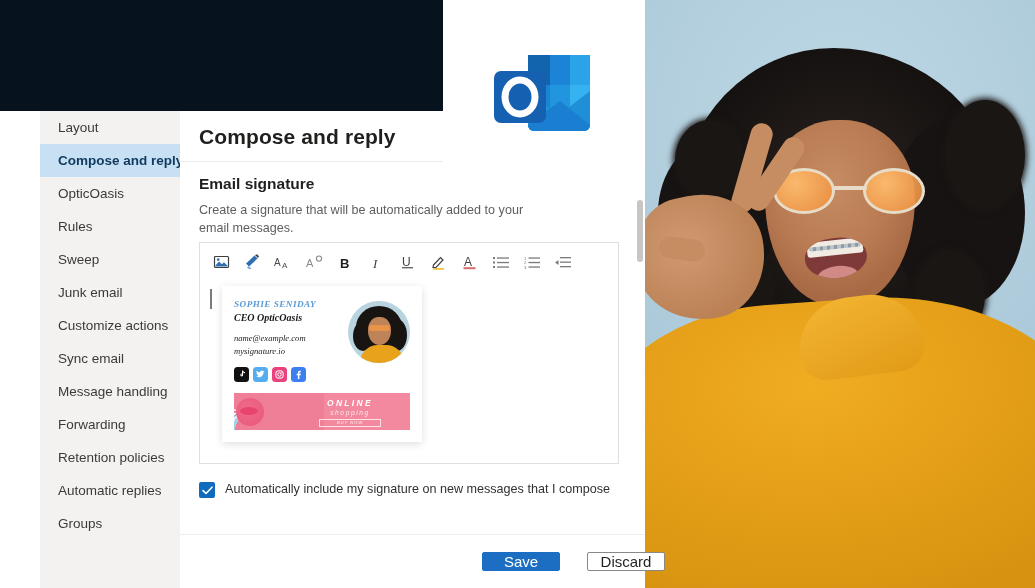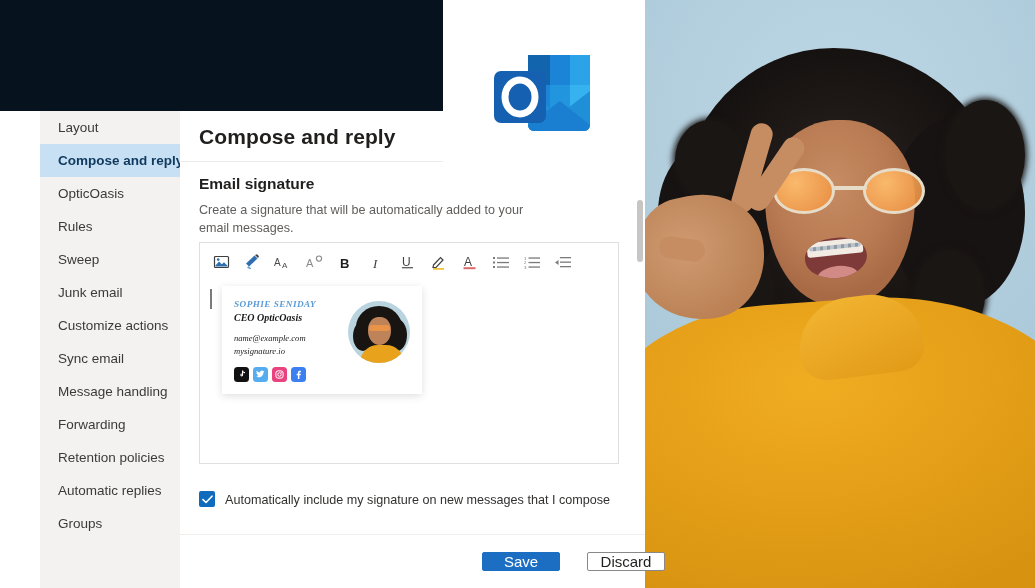--- a/index.html
+++ b/index.html
@@ -257,21 +257,21 @@
   .ban-t2 { font-size: 6.6px; letter-spacing: 1.6px; color: #fde9ee; margin-top: 1px; }
   .ban-btn {
     margin: 3px auto 0; width: 62px; height: 8px;
     border: .8px solid rgba(255,255,255,.75);
     font-size: 4.4px; letter-spacing: .8px; color: rgba(255,255,255,.85);
     display: flex; align-items: center; justify-content: center;
   }
 
   
   .checks { position: absolute; left: 19px; top: 371px; width: 430px; }
-  .check-row { display: flex; align-items: flex-end; gap: 10px; height: 25px; }
+  .check-row { display: flex; align-items: flex-start; gap: 10px; height: 25px; }
   .cbox {
     width: 16px; height: 16px; border-radius: 2px;
     background: #0f6cbd; display: flex; align-items: center; justify-content: center;
     flex: none; cursor: pointer;
   }
   .cbox svg { display: block; }
   .check-label { font-size: 12.6px; color: #323130; white-space: nowrap; }
 
   
   .footer {
@@ -520,20 +520,30 @@
               <div class="sig-avatar">
                 <div class="av-hair2"></div>
                 <div class="av-hair3"></div>
                 <div class="av-hair"></div>
                 <div class="av-face"></div>
                 <div class="av-glass"></div>
                 <div class="av-body"></div>
               </div>
             </div>
 
+            <div class="sig-banner">
+              <div class="ban-left"></div>
+              <div class="ban-circle"></div>
+              <div class="ban-lip"></div>
+              <div class="ban-text">
+                <div class="ban-t1">ONLINE</div>
+                <div class="ban-t2">shopping</div>
+                <div class="ban-btn">BUY NOW</div>
+              </div>
+            </div>
           </div>
         </div>
       </div>
 
       <div class="checks">
         <div class="check-row">
           <div class="cbox">
             <svg width="11" height="9" viewBox="0 0 11 9">
                 <path d="M1 4.6 L4 7.5 L10 1.2" fill="none" stroke="#fff" stroke-width="1.6" stroke-linecap="round" stroke-linejoin="round"></path>
               </svg>

